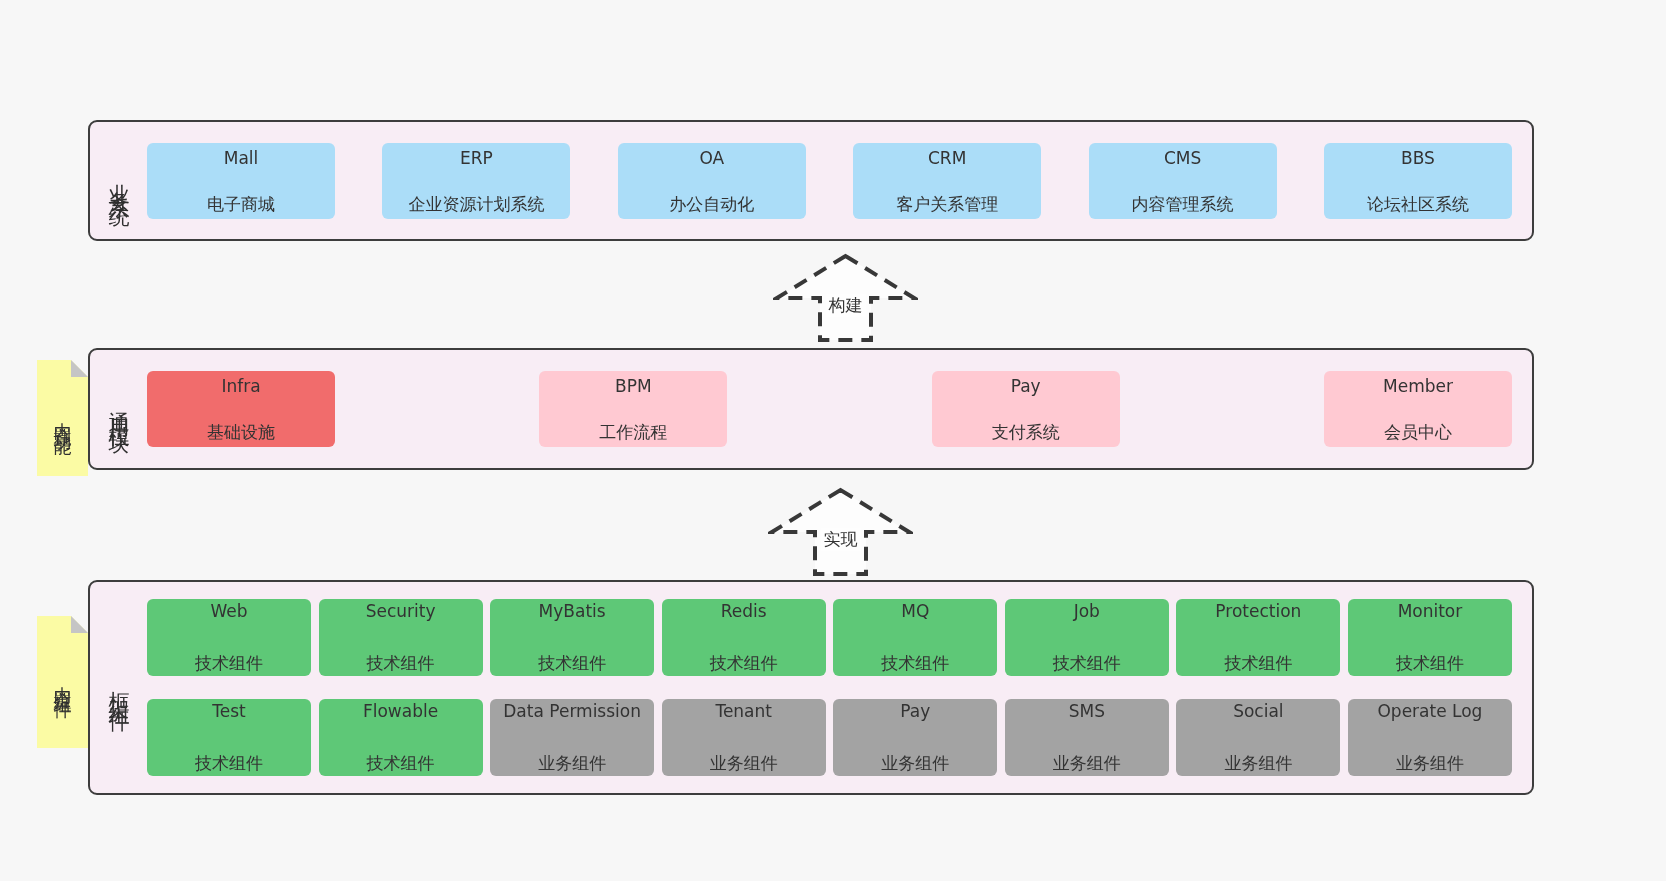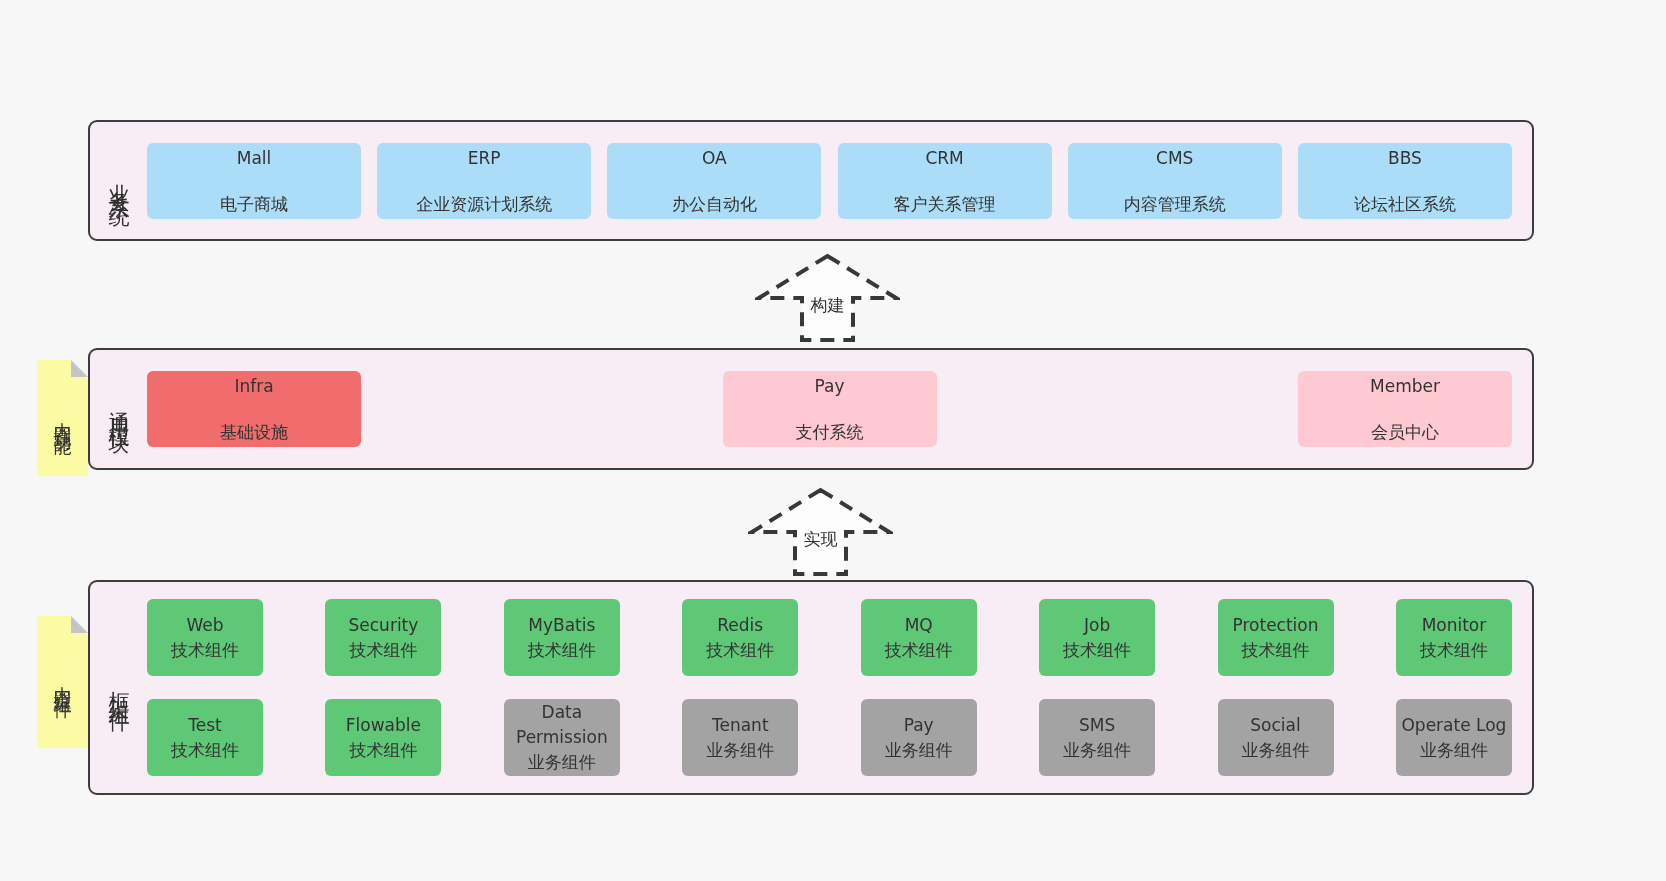--- a/index.html
+++ b/index.html
@@ -34,22 +34,22 @@
     gap:23px; padding-right:20px;
   }
   .grid .row { display:flex; justify-content:space-between; }
 
   
   .box {
     border-radius:6px; display:flex; flex-direction:column;
     align-items:center; justify-content:center; text-align:center;
     font-size:17px; line-height:26px; color:#333;
   }
-  .w-lg { width:214px; height:76px;gap:20px; }
-  .w-sm { width:116px; height:77px; line-height:25px; }
+  .w-lg { width:188px; height:76px;gap:20px; }
+  .w-sm { width:164px; height:77px; line-height:25px;justify-content:space-between; }
   .blue        { background:#abddf8; }
   .red         { background:#f16c6c; }
   .pink        { background:#ffc9d2; }
   .green       { background:#5ec877; }
   .green-light { background:#a3a3a3; }
 
   
   .note {
     position:absolute; left:37px; width:51px; background:#fbfba4;
     display:flex; align-items:center; justify-content:center;
@@ -61,22 +61,22 @@
     content:""; position:absolute; top:0; right:0; width:0; height:0;
     border-top:17px solid #f7f7f7; border-left:17px solid transparent;
   }
   .note::after {
     content:""; position:absolute; top:0; right:0; width:0; height:0;
     border-bottom:17px solid #c5c5c5; border-right:17px solid transparent;
   }
 
   
   .arrow { position:absolute; width:145px; height:92px; }
-  #arrow-build     { left:755px; top:252px; }
-  #arrow-implement { left:748px; top:486px; }
+  #arrow-build     { left:773px; top:252px; }
+  #arrow-implement { left:768px; top:486px; }
   .arrow-label {
     position:absolute; left:50%; top:42px; transform:translateX(-50%);
     background:#fefefe; padding:0 3px; font-size:17px; color:#333; white-space:nowrap;
   }
 </style>
 </head>
 <body>
 
 <div class="page">
 
@@ -125,20 +125,24 @@
   <section class="layer" id="layer-common">
     <div class="layer-label-zone">
       <span class="vtext">通用模块</span>
     </div>
     <div class="boxes-row">
       <div class="box w-lg red">
         <span>Infra</span>
         <span>基础设施</span>
       </div>
       <div class="box w-lg pink">
+        <span>BPM</span>
+        <span>工作流程</span>
+      </div>
+      <div class="box w-lg pink">
         <span>Pay</span>
         <span>支付系统</span>
       </div>
       <div class="box w-lg pink">
         <span>Member</span>
         <span>会员中心</span>
       </div>
     </div>
   </section>
 

